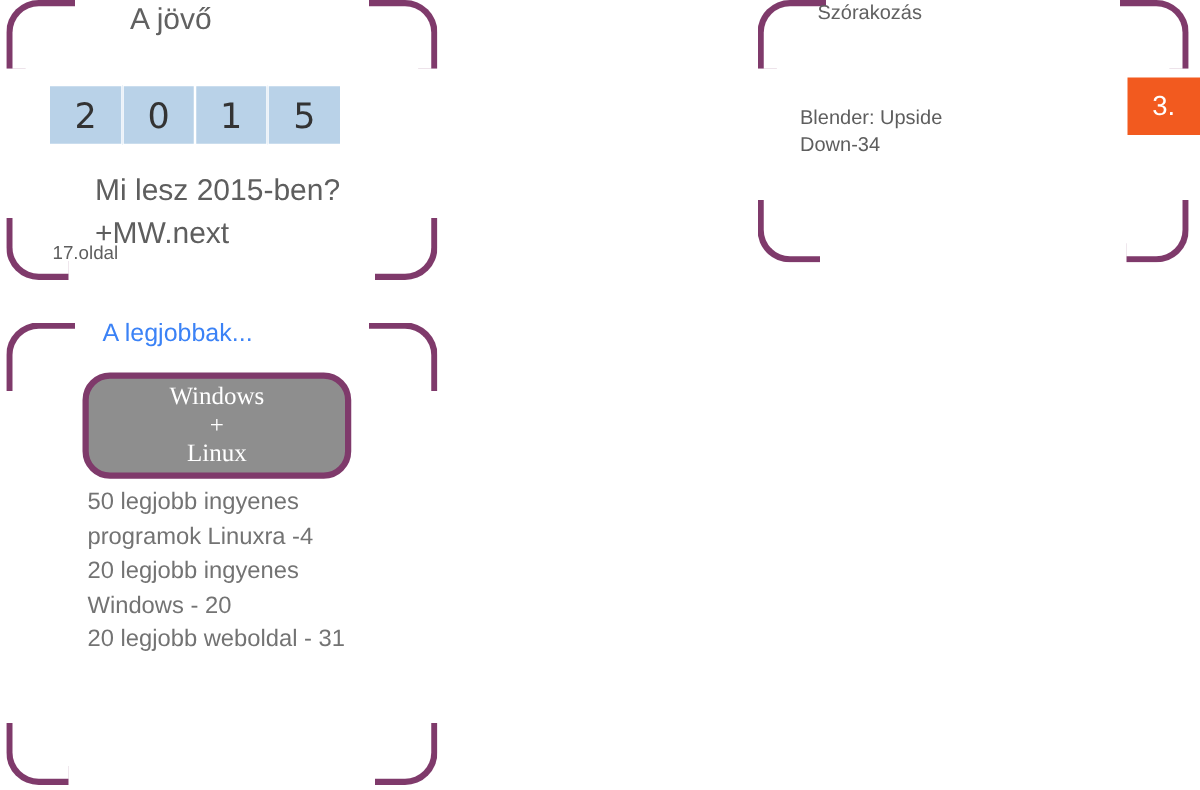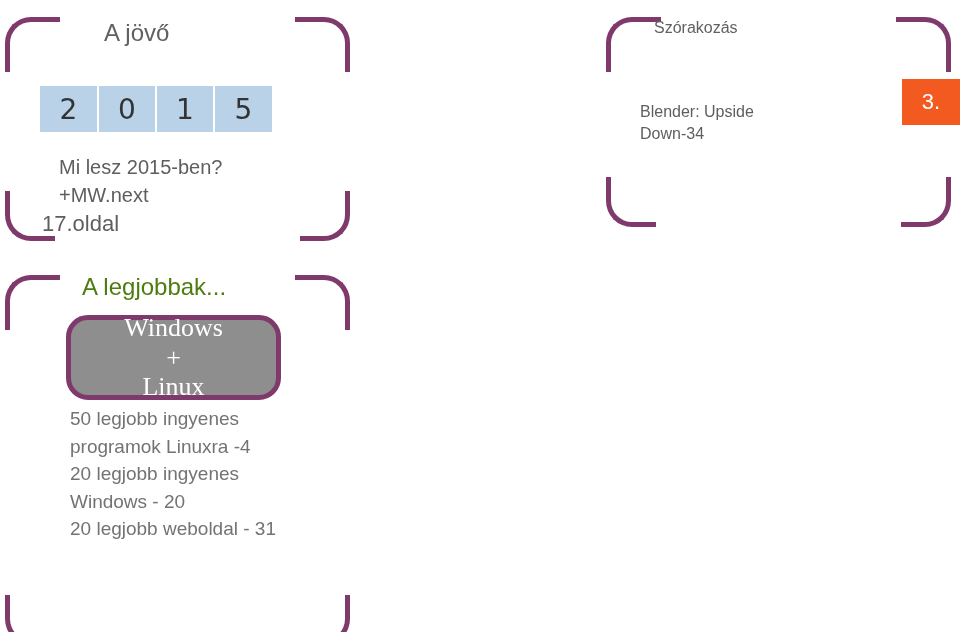--- a/index.html
+++ b/index.html
@@ -1,18 +1,18 @@
 <!DOCTYPE html>
 <html><head>
   <meta charset="utf-8">
   <style>
     * { box-sizing: border-box; margin: 0; padding: 0; }
     html, body { width: 960px; height: 632px; background: #fff; font-family: "Trebuchet MS", "Segoe UI", sans-serif; position: relative; }
 
-    .page { position: relative; width: 960px; height: 580px; margin-top: 17px; }
+    .page { position: relative; width: 960px; height: 580px; }
 
     
     .title-left {
       position: absolute; top: 2px; left: 104px;
       font-size: 24px; color: #616161; font-weight: 400;
     }
     .title-right {
       position: absolute; top: 2px; left: 654px;
       font-size: 16px; color: #616161; font-weight: 400; text-align: right;
     }
@@ -52,38 +52,38 @@
     .date-cell {
       width: 58px; height: 48px; background: #b9d2e8;
       border: 1px solid #fff;
       display: flex; align-items: center; justify-content: center;
       font-size: 28px; color: #333; font-family: "DejaVu Sans", sans-serif;
     }
     .date-cell:first-child { border-left: none; }
     .date-cell:last-child { border-right: none; }
 
     .p1-sub {
-      position: absolute; top: 136px; left: 59px;
-      font-size: 20px; color: #5e5e5e; line-height: 1.4;
+      position: absolute; top: 136px; left: 76px;
+      font-size: 24px; color: #5e5e5e; line-height: 1.4;
     }
     .p1-page {
       position: absolute; top: 194px; left: 42px;
-      font-size: 22px; color: #5e5e5e;
+      font-size: 15px; color: #5e5e5e;
     }
 
     
     .p3-title {
       position: absolute; top: 256px; left: 82px;
-      font-size: 24px; color: #4d7c0f;
+      font-size: 20px; color: #3b82f6;
     }
     .winlinux-badge {
       position: absolute; top: 298px; left: 66px; width: 215px; height: 85px;
       background: #8e8e8e; border: 5px solid #7f3a6b; border-radius: 22px;
       display: flex; flex-direction: column; align-items: center; justify-content: center;
-      color: #fff; font-family: "Times New Roman", serif; font-size: 26px; line-height: 1.15;
+      color: #fff; font-family: "Times New Roman", serif; font-size: 20px; line-height: 1.15;
     }
     .p3-body {
       position: absolute; top: 388px; left: 70px;
       font-size: 19px; color: #737373; line-height: 1.45;
     }
 
     
     .p2-body {
       position: absolute; top: 84px; left: 640px;
       font-size: 16px; color: #5e5e5e; line-height: 1.35;

